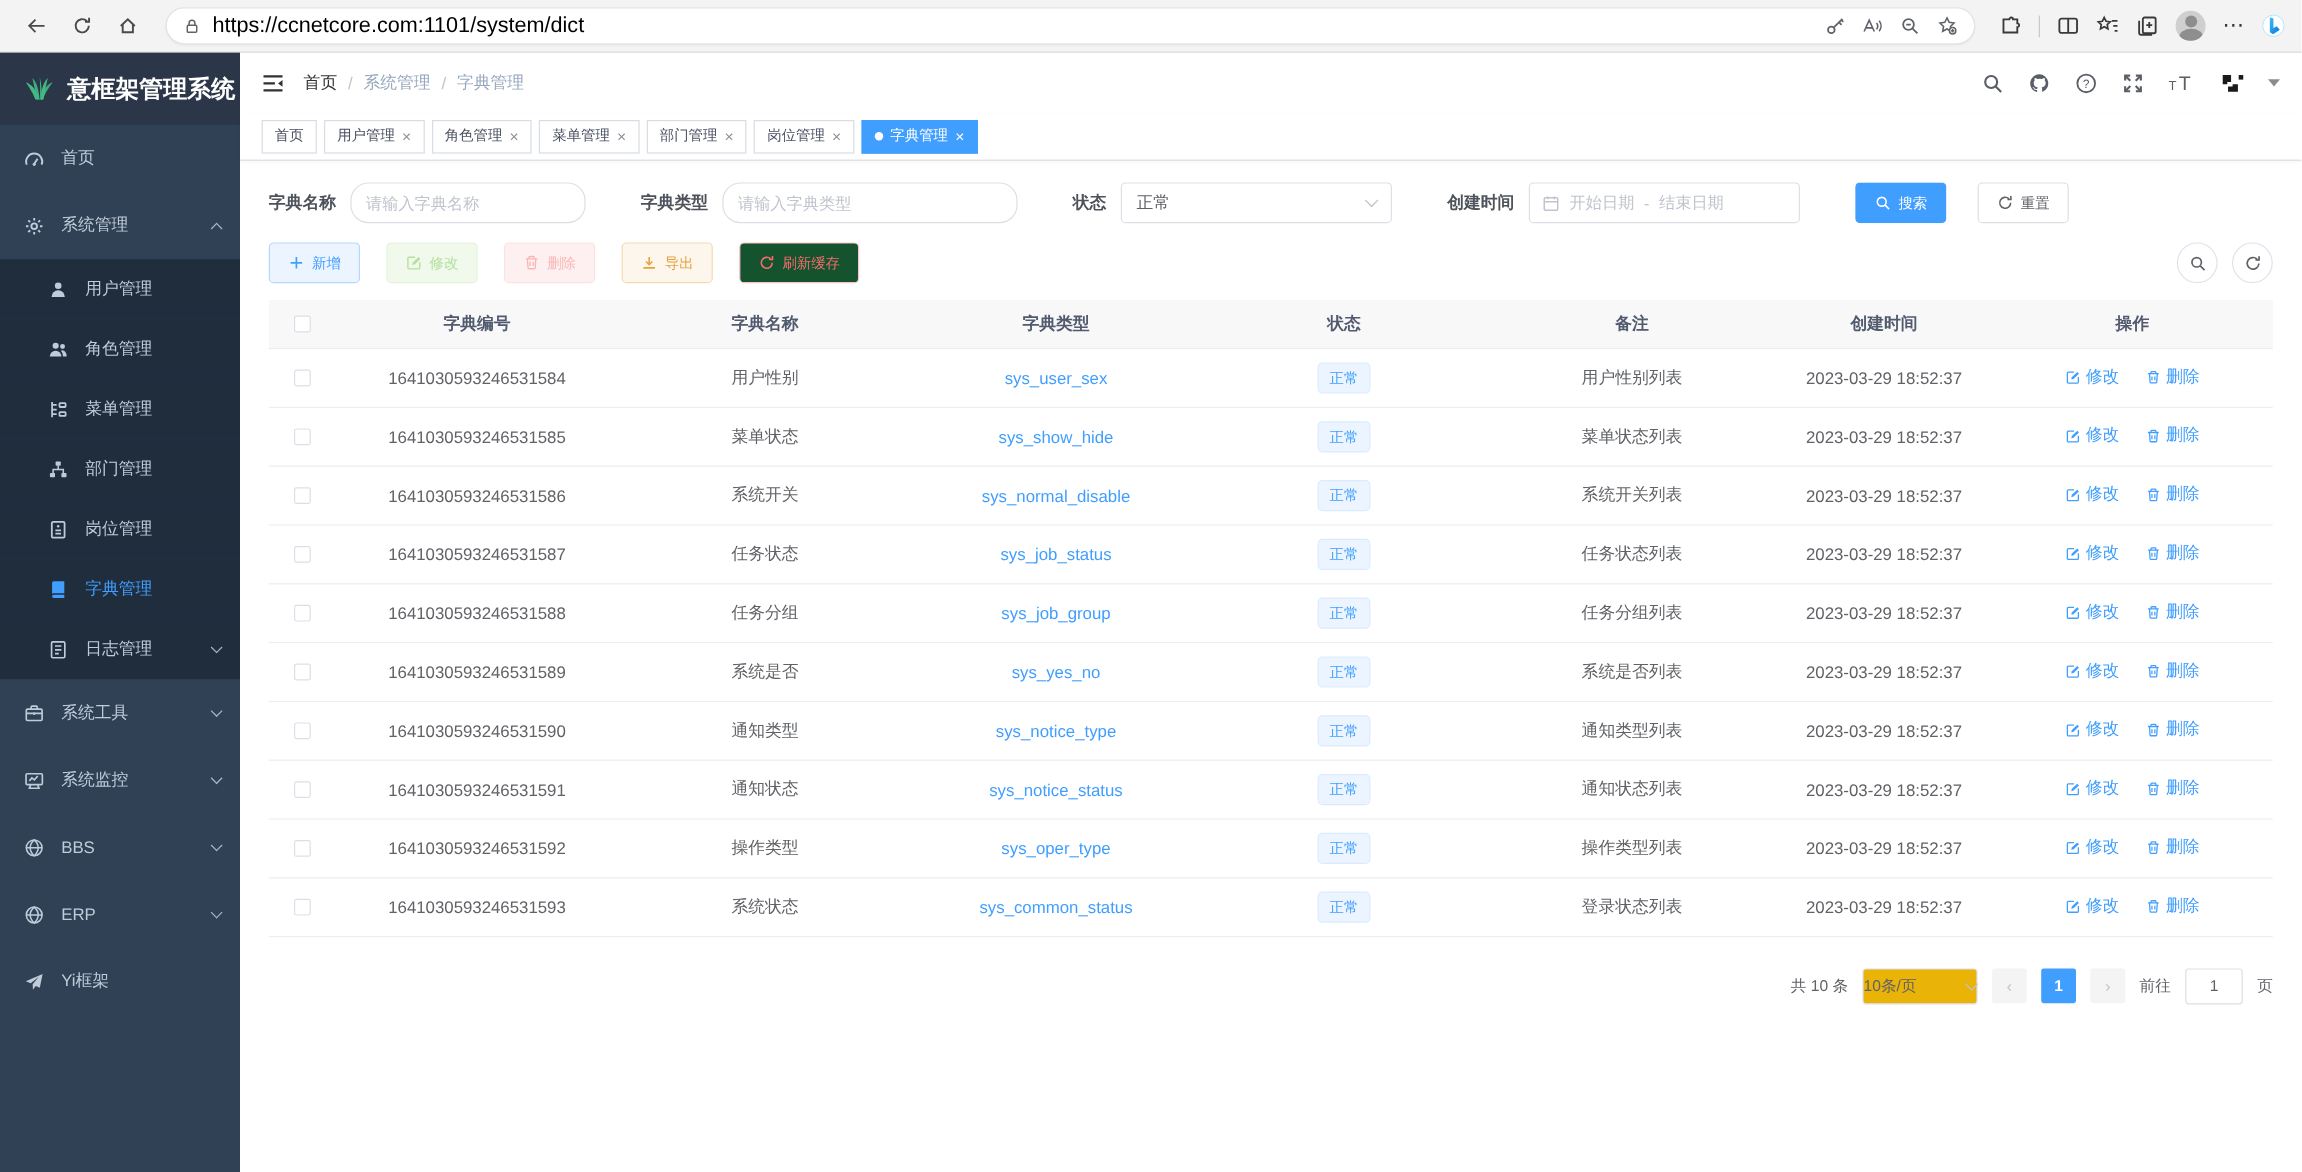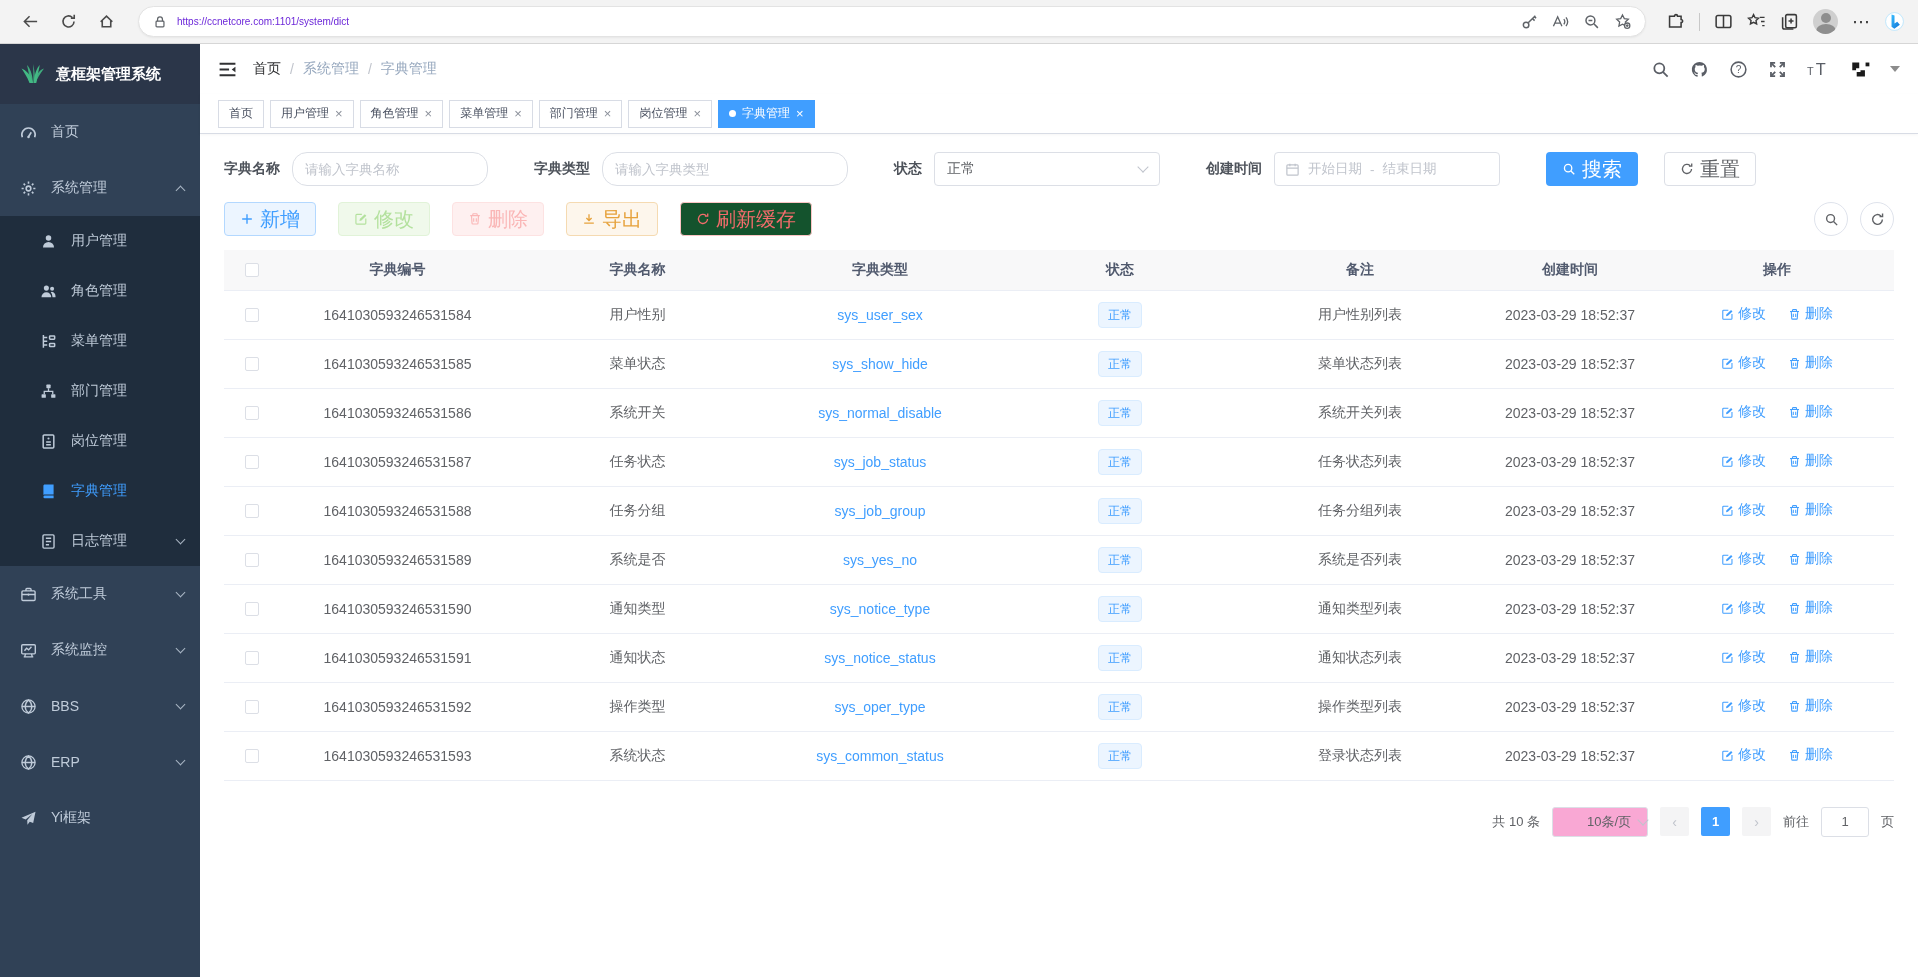--- a/index.html
+++ b/index.html
@@ -10,38 +10,38 @@
   .ic svg { display:block; width:100%; height:100%; }
 
   
   .browser-bar { height:44px; background:#f3f3f3; border-bottom:1px solid #d6d6d6;
     display:flex; align-items:center; padding:0 14px; gap:6px; }
   .b-ic { width:32px; height:32px; border-radius:6px; color:#4a4a4a; display:flex; align-items:center; justify-content:center; cursor:pointer; }
   .b-ic .ic { width:17px; height:17px; }
   .url-pill { flex:1; height:31px; margin:0 10px; background:#fff; border:1px solid #e3e3e3;
     border-radius:16px; display:flex; align-items:center; padding:0 6px 0 14px; box-shadow:0 1px 2px rgba(0,0,0,.05); }
   .url-pill .lock { width:14px; height:14px; color:#5f6368; margin-right:10px; }
-  .url-text { flex:1; font-size:10px; color:#6d28d9; white-space:nowrap; overflow:hidden; }
+  .url-text { flex:1; font-size:18px; color:#000000; white-space:nowrap; overflow:hidden; }
   .pill-icons { display:flex; align-items:center; gap:14px; color:#5f6368; padding-right:8px; }
   .pill-icons .ic { width:17px; height:17px; cursor:pointer; }
   .browser-right { display:flex; align-items:center; gap:14px; color:#3a3a3a; padding-left:4px; }
   .browser-right .ic { width:19px; height:19px; cursor:pointer; }
   .v-div { width:1px; height:18px; background:#c8c8c8; }
   .avatar { width:25px; height:25px; border-radius:50%; background:#cfcfcf; position:relative; overflow:hidden; cursor:pointer; }
   .avatar::before { content:""; position:absolute; left:7.5px; top:4px; width:10px; height:10px; border-radius:50%; background:#8e8e8e; }
   .avatar::after { content:""; position:absolute; left:2.5px; top:15px; width:20px; height:14px; border-radius:50%; background:#8e8e8e; }
   .more-dots { font-size:18px; color:#3a3a3a; letter-spacing:1px; cursor:pointer; }
   .bing { width:28px; height:28px; cursor:pointer; }
 
   
   .app { display:flex; height:933px; }
   .sidebar { width:200px; background:#304156; flex:none; display:flex; flex-direction:column; }
   .logo-row { height:60px; background:#2b3649; display:flex; align-items:center; gap:10px; padding-left:20px; }
   .logo-leaf { width:26px; height:22px; }
-  .logo-title { color:#fff; font-weight:bold; font-size:15px; }
+  .logo-title { color:#fff; font-weight:bold; font-size:20px; }
   .menu { flex:1; overflow:hidden; }
   .menu-item { display:flex; align-items:center; height:56px; padding:0 16px 0 20px; color:#bfcbd9; cursor:pointer; }
   .menu-item.sub { height:50px; padding-left:40px; background:#1f2d3d; }
   .menu-item.active { color:#409eff; }
   .menu-icon { width:17px; height:17px; margin-right:14px; flex:none; }
   .menu-label { flex:1; white-space:nowrap; }
   .chev { width:7px; height:7px; border-right:1.4px solid currentColor; border-bottom:1.4px solid currentColor; margin-left:auto; opacity:.85; }
   .chev.up { transform:rotate(-135deg); margin-top:5px; }
   .chev.down { transform:rotate(45deg); margin-top:-3px; }
 
@@ -80,21 +80,21 @@
   .inp-name { width:196px; } .inp-type { width:246px; }
   .select-box { width:226px; height:34px; border:1px solid #dcdfe6; border-radius:4px; background:#fff;
     display:flex; align-items:center; padding:0 12px; cursor:pointer; }
   .select-box .val { flex:1; color:#606266; }
   .sel-chev { width:8px; height:8px; border-right:1.3px solid #c0c4cc; border-bottom:1.3px solid #c0c4cc; transform:rotate(45deg); margin-top:-4px; }
   .date-range { width:226px; height:34px; border:1px solid #dcdfe6; border-radius:4px; background:#fff;
     display:flex; align-items:center; padding:0 10px; gap:8px; color:#c0c4cc; cursor:pointer; }
   .date-range .ic { width:15px; height:15px; color:#c0c4cc; }
   .date-ph { font-size:13.5px; }
   .btn { height:34px; border-radius:4px; padding:0 15px; display:inline-flex; align-items:center; gap:6px;
-    font-size:20px; border:1px solid transparent; cursor:pointer; background:#fff; white-space:nowrap; }
+    font-size:12px; border:1px solid transparent; cursor:pointer; background:#fff; white-space:nowrap; }
   .btn .ic { width:14px; height:14px; }
   .btn-primary { background:#409eff; color:#fff; }
   .btn-default { border-color:#dcdfe6; color:#606266; }
   .btn-plain-blue { background:#ecf5ff; border-color:#b3d8ff; color:#409eff; }
   .btn-green-dis { background:#f0f9eb; border-color:#e1f3d8; color:#b3e19d; cursor:not-allowed; }
   .btn-red-dis { background:#fef0f0; border-color:#fde2e2; color:#fab6b6; cursor:not-allowed; }
   .btn-orange { background:#fdf6ec; border-color:#f5dab1; color:#e6a23c; }
   .btn-danger { background:#14532d; border-color:#fbc4c4; color:#f56c6c; }
   .toolbar-row { margin-top:16px; display:flex; align-items:center; gap:22px; }
   .tb-right { margin-left:auto; display:flex; gap:12px; }
@@ -108,22 +108,22 @@
   tbody td { height:49px; text-align:center; color:#606266; border-bottom:1px solid #ebeef5; overflow:hidden; white-space:nowrap; }
   .checkbox { width:14px; height:14px; border:1px solid #dcdfe6; border-radius:2px; background:#fff; margin:0 auto; cursor:pointer; }
   .type-link { color:#409eff; text-decoration:none; cursor:pointer; }
   .tag-badge { display:inline-block; background:#ecf5ff; border:1px solid #d9ecff; color:#409eff;
     border-radius:4px; font-size:12px; line-height:1; padding:6px 9px; }
   .op-link { color:#409eff; display:inline-flex; align-items:center; gap:4px; margin:0 9px; cursor:pointer; }
   .op-link .ic { width:13px; height:13px; }
 
   
   .pagination { margin-top:26px; display:flex; align-items:center; justify-content:flex-end; gap:12px; font-size:13px; color:#606266; }
-  .pg-select { width:96px; height:30px; border:1px solid #dcdfe6; border-radius:3px; background:#f9a8d4;
-    display:flex; align-items:center; justify-content:flex-end; gap:8px; cursor:pointer; }
+  .pg-select { width:96px; height:30px; border:1px solid #dcdfe6; border-radius:3px; background:#eab308;
+    display:flex; align-items:center; justify-content:space-between; gap:8px; cursor:pointer; }
   .pg-btn { width:29px; height:29px; border-radius:2px; background:#f4f4f5; color:#c0c4cc;
     display:flex; align-items:center; justify-content:center; font-size:14px; cursor:pointer; border:none; }
   .pg-page { width:29px; height:29px; border-radius:2px; background:#409eff; color:#fff;
     display:flex; align-items:center; justify-content:center; font-weight:bold; cursor:pointer; }
   .pg-goto { width:48px; height:30px; border:1px solid #dcdfe6; border-radius:3px; text-align:center; font-size:13px; color:#606266; outline:none; }
 </style>
 </head>
 <body>
 
 <div class="browser-bar">

